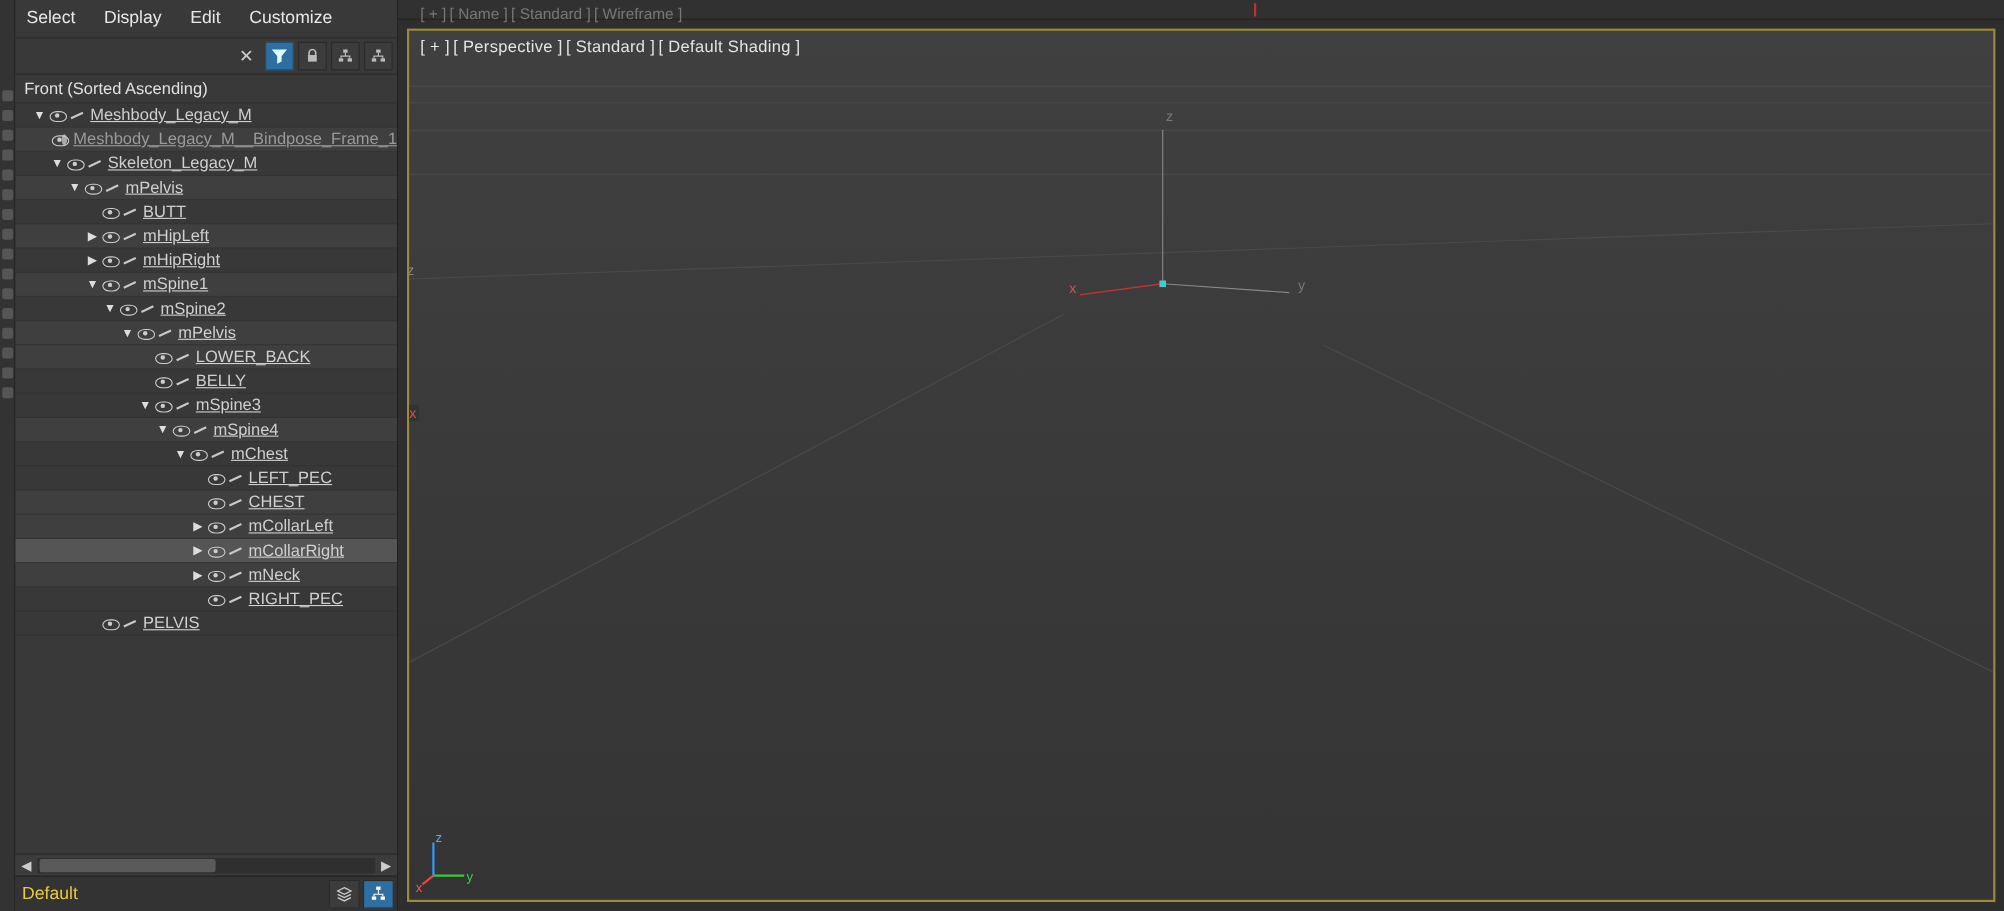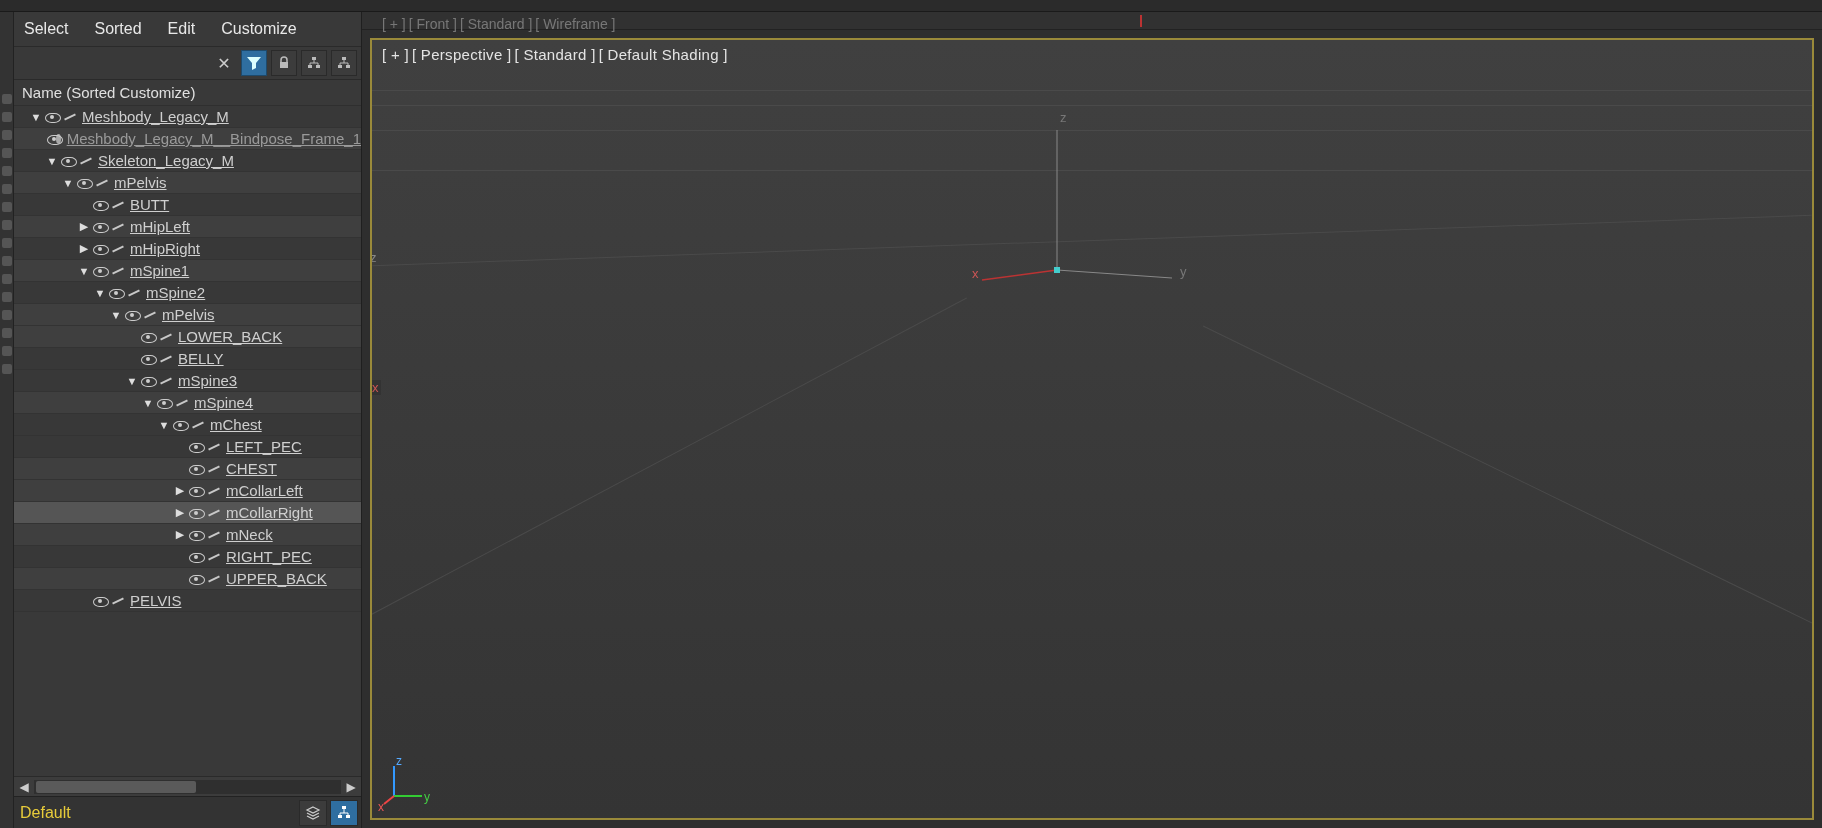--- a/index.html
+++ b/index.html
@@ -1,17 +1,17 @@
 <!DOCTYPE html>
 <html><head>
 <meta charset="utf-8">
 <style>
   * { box-sizing: border-box; margin: 0; padding: 0; font-family: "Segoe UI", Arial, sans-serif; }
   body { background:#3a3a3a; color:#cfcfcf; width:1822px; height:828px; overflow:hidden; position:relative; }
-  .app { display:flex; flex-direction:column; width:100%; height:100%; }
+  .app { display:flex; width:100%; height:100%; }
   .top-spacer { height:12px; background:#2b2b2b; border-bottom:1px solid #1a1a1a; }
   .main { flex:1; display:flex; min-height:0; }
   .left-strip { width:14px; background:#333; border-right:1px solid #222; display:flex; flex-direction:column; gap:4px; padding-top:80px; }
   .left-strip .dot { width:10px; height:10px; margin:2px auto; background:#555; border-radius:2px; }
   .panel { width:348px; background:#393939; display:flex; flex-direction:column; border-right:1px solid #1f1f1f; }
   .menubar { display:flex; gap:26px; padding:8px 10px; font-size:16px; color:#e8e8e8; }
   .menubar span { cursor:pointer; }
   .toolbar { display:flex; align-items:center; gap:4px; padding:3px 4px; border-top:1px solid #2a2a2a; border-bottom:1px solid #2a2a2a; justify-content:flex-end; }
   .tool-btn { width:26px; height:26px; display:flex; align-items:center; justify-content:center; background:#3c3c3c; border:1px solid #2a2a2a; cursor:pointer; }
   .tool-btn.active { background:#2f6ea0; border-color:#1e4a6c; }
@@ -72,21 +72,21 @@
         <div class="dot"></div>
       <div class="dot"></div>
         <div class="dot"></div>
         <div class="dot"></div>
         <div class="dot"></div>
     </div>
 
     <div class="panel">
       <div class="menubar">
         <span>Select</span>
-        <span>Sorted</span>
+        <span>Display</span>
         <span>Edit</span>
         <span>Customize</span>
       </div>
       <div class="toolbar">
         <div class="spacer"></div>
         <div class="tool-btn close">✕</div>
         <div class="tool-btn active">
           <svg width="16" height="16" viewBox="0 0 16 16">
               <path d="M1 2 h14 l-5 6 v5 l-4 2 v-7 z" fill="#dff"></path>
             </svg>
@@ -107,21 +107,21 @@
         </div>
         <div class="tool-btn">
           <svg width="14" height="14" viewBox="0 0 14 14">
               <rect x="5" y="1" width="4" height="3" fill="#bbb"></rect>
               <rect x="1" y="9" width="4" height="3" fill="#bbb"></rect>
               <rect x="9" y="9" width="4" height="3" fill="#bbb"></rect>
               <path d="M7 4 v3 M7 7 h-4 v2 M7 7 h4 v2" stroke="#bbb" fill="none"></path>
             </svg>
         </div>
       </div>
-      <div class="header-row">Name (Sorted Customize)</div>
+      <div class="header-row">Front (Sorted Ascending)</div>
       <div class="tree" id="tree">
           <div class="tree-row">
             <span class="indent" style="width: 16px;"></span>
             <span class="chev">▼</span>
             <span class="eye"></span>
             <span class="bone-ic"></span>
             <span class="row-label">Meshbody_Legacy_M</span>
           </div>
           <div class="tree-row alt faded">
             <span class="indent" style="width: 48px;"></span>
@@ -255,27 +255,20 @@
             <span class="eye"></span>
             <span class="bone-ic"></span>
             <span class="row-label">mNeck</span>
           </div>
           <div class="tree-row">
             <span class="indent" style="width: 160px;"></span>
             <span class="chev"></span>
             <span class="eye"></span>
             <span class="bone-ic"></span>
             <span class="row-label">RIGHT_PEC</span>
-          </div>
-          <div class="tree-row alt">
-            <span class="indent" style="width: 160px;"></span>
-            <span class="chev"></span>
-            <span class="eye"></span>
-            <span class="bone-ic"></span>
-            <span class="row-label">UPPER_BACK</span>
           </div>
           <div class="tree-row">
             <span class="indent" style="width: 64px;"></span>
             <span class="chev"></span>
             <span class="eye"></span>
             <span class="bone-ic"></span>
             <span class="row-label">PELVIS</span>
           </div>
         </div>
       <div class="hscroll">
@@ -302,21 +295,21 @@
         </div>
       </div>
     </div>
 
     <div class="viewport-area">
       <div class="vp-ruler">
         <div class="mark" style="left:778px"></div>
       </div>
       <div class="vp-tabs-faded">
         <span>[ + ]</span>
-        <span>[ Front ]</span>
+        <span>[ Name ]</span>
         <span>[ Standard ]</span>
         <span>[ Wireframe ]</span>
       </div>
       <div class="vp-canvas">
         <div class="vp-tabs" style="top:6px; left:10px; position:absolute;">
           <span>[ + ]</span>
           <span>[ Perspective ]</span>
           <span>[ Standard ]</span>
           <span>[ Default Shading ]</span>
         </div>

